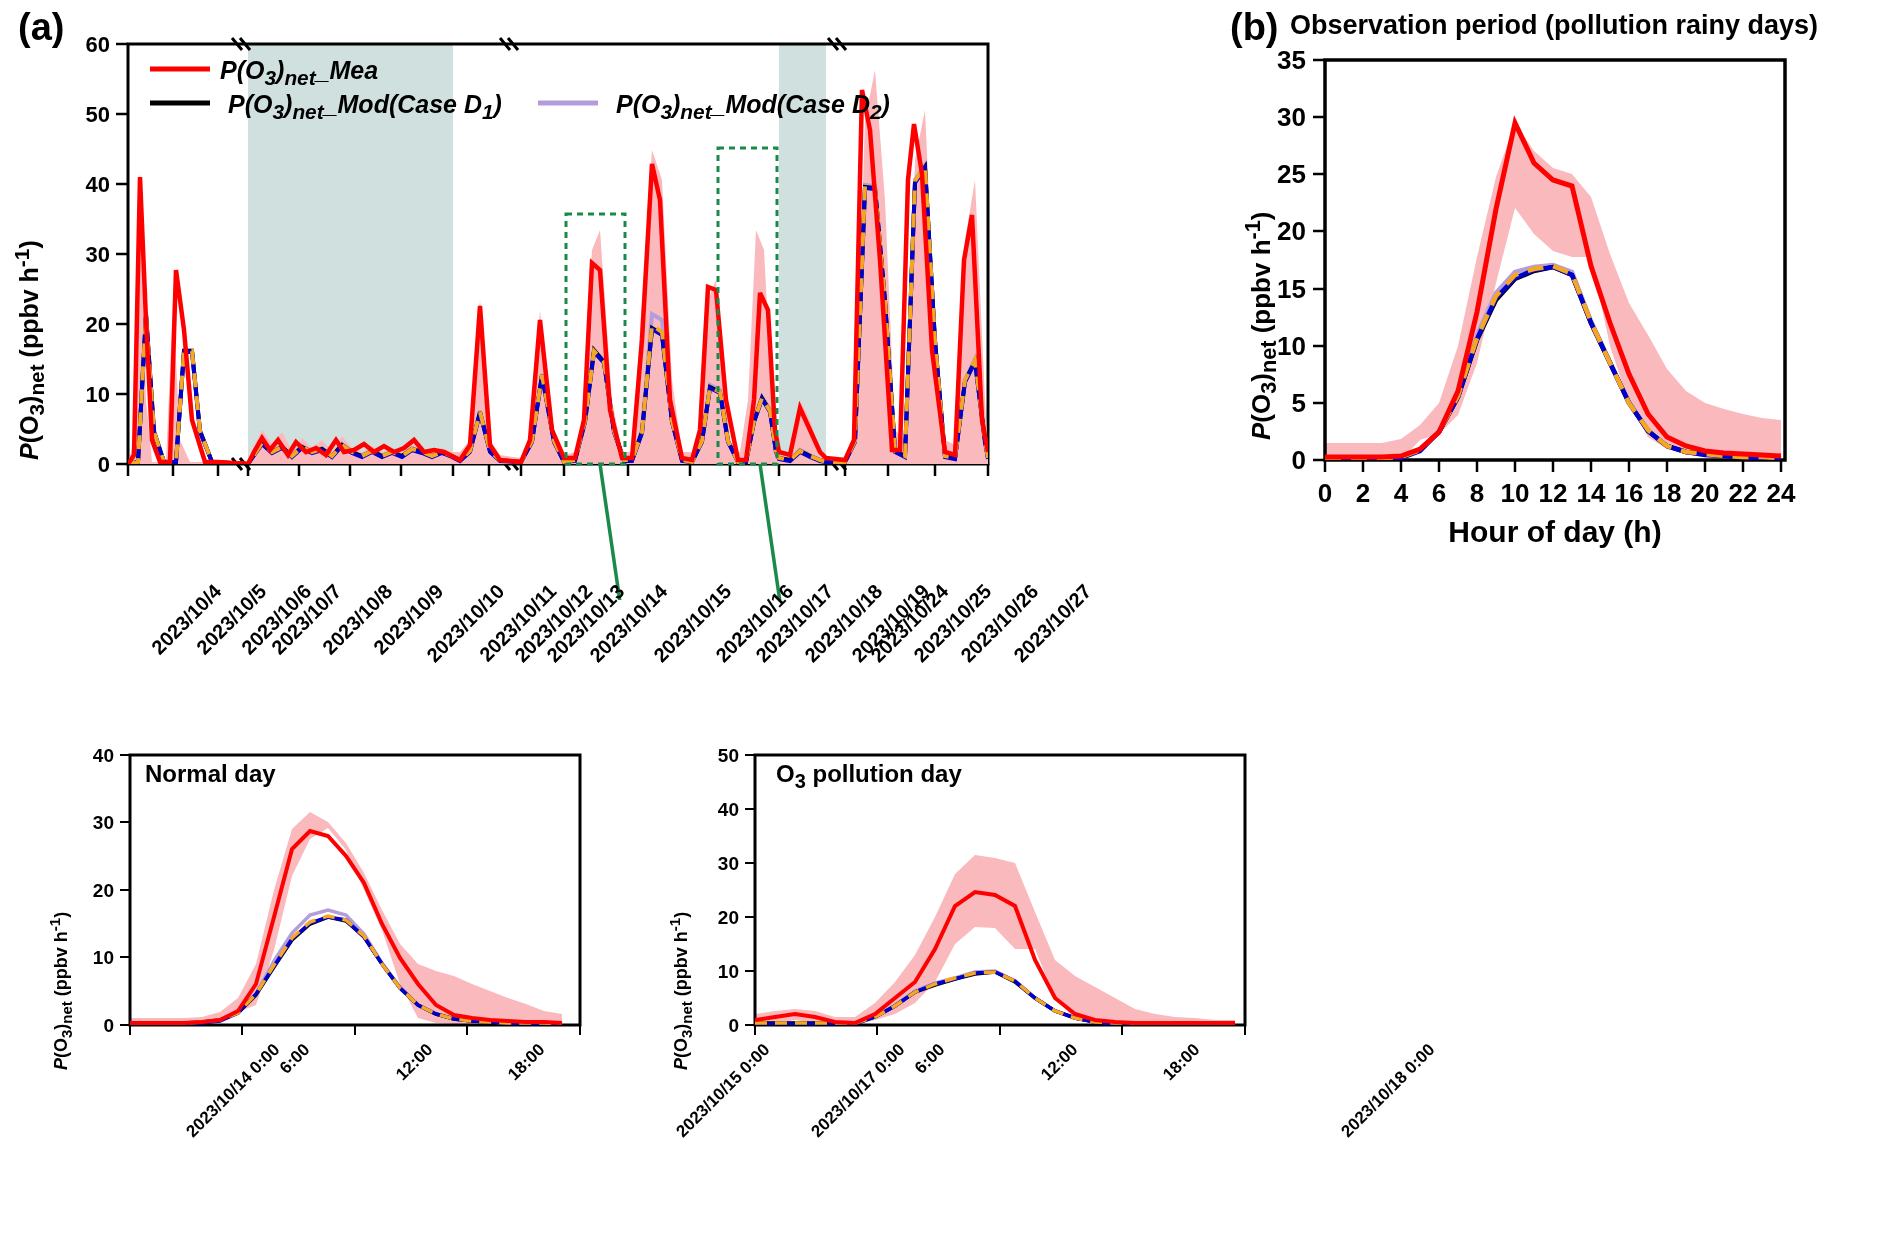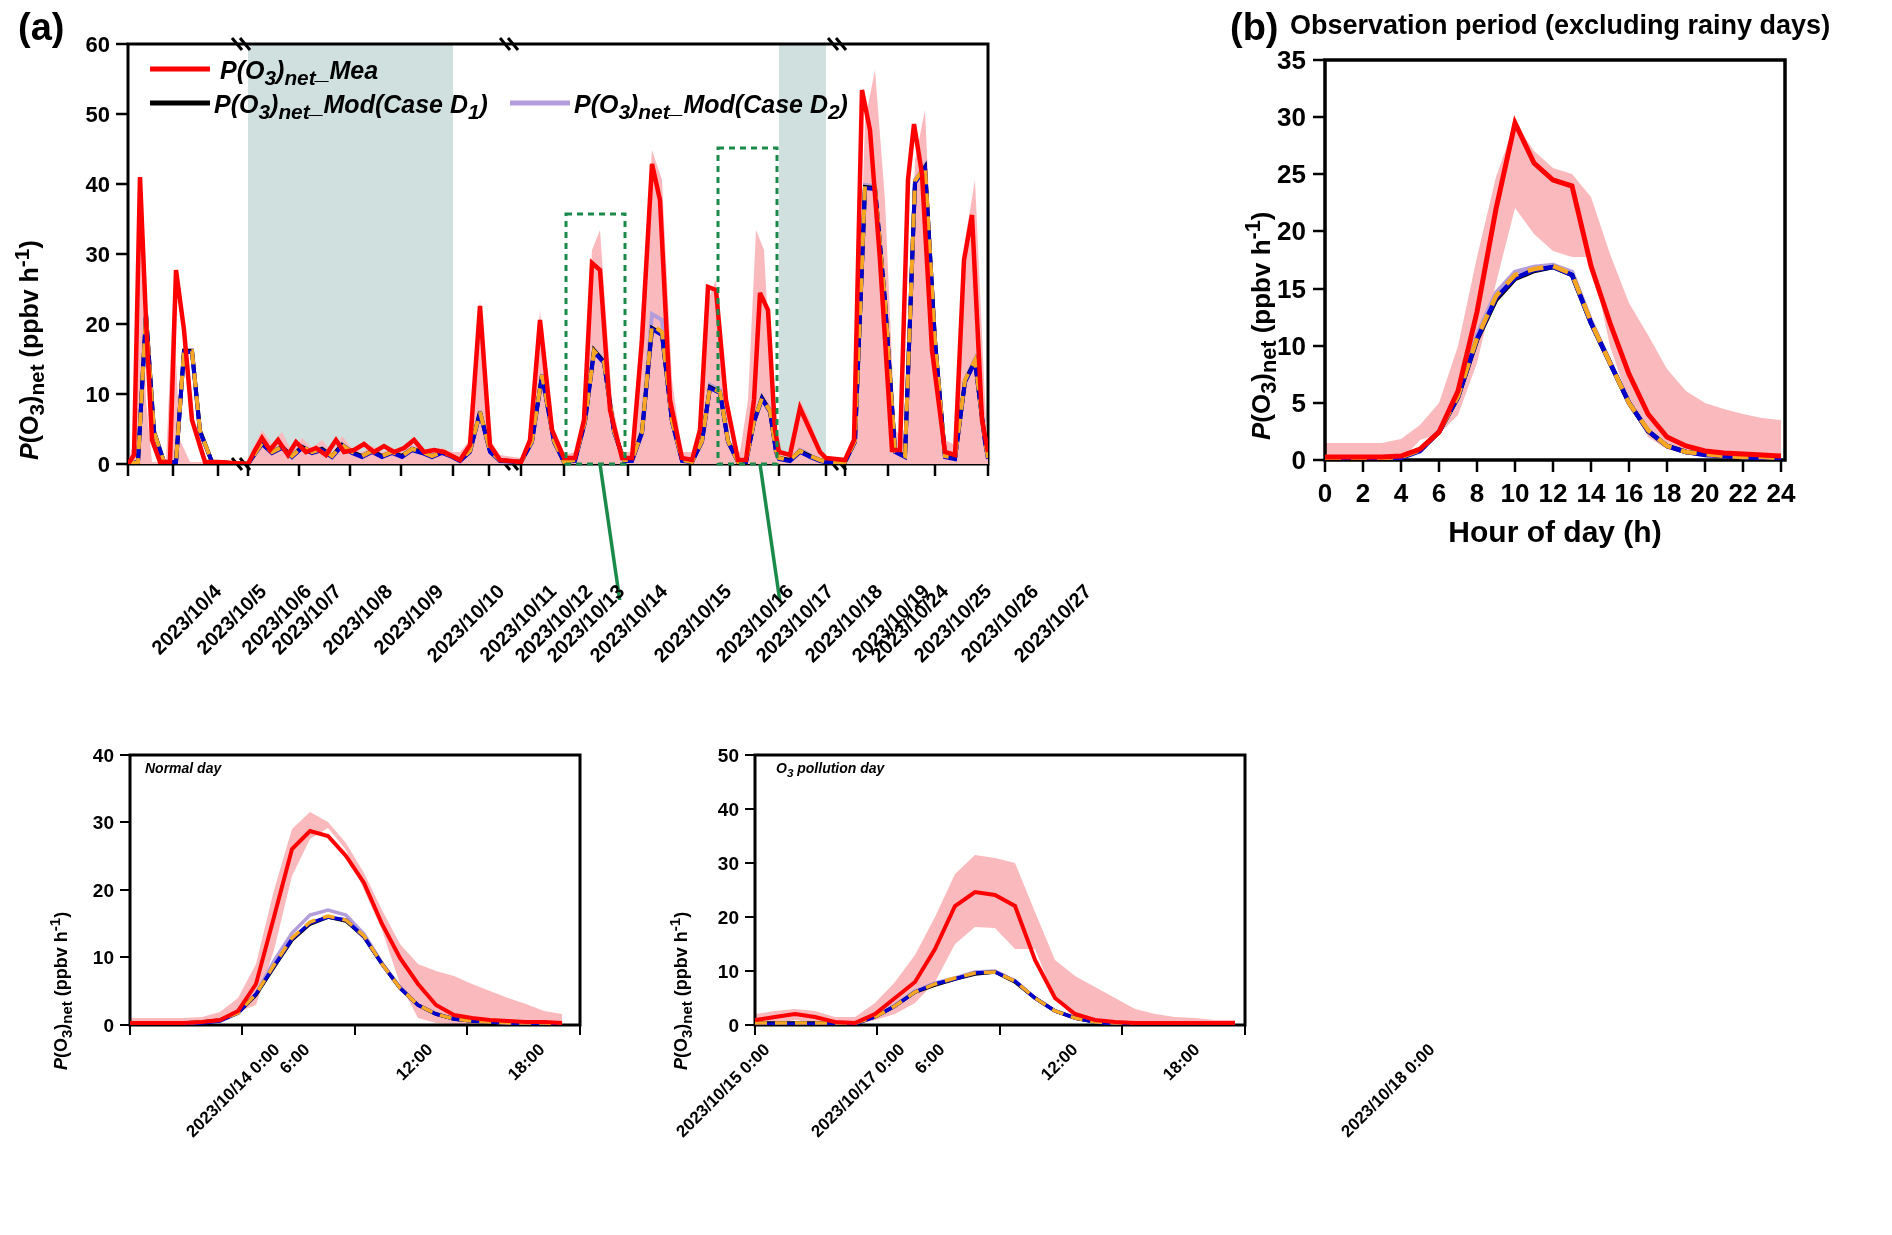--- a/index.html
+++ b/index.html
@@ -2,21 +2,21 @@
 <html><head>
 <meta charset="utf-8">
 <style>
   html,body{margin:0;padding:0;background:#ffffff;}
   body{width:1892px;height:1235px;position:relative;font-family:"Liberation Sans",sans-serif;color:#000;}
   .panel{position:absolute;}
   .tick-label{position:absolute;font-size:20px;font-weight:bold;white-space:nowrap;}
   .panel-tag{position:absolute;font-size:38px;font-weight:bold;}
   svg{display:block;}
   .legend-text{font-size:25px;font-weight:bold;font-style:italic;white-space:nowrap;margin-top:7px;}
-  .sub-title{position:absolute;font-size:14px;font-weight:bold;font-style:italic;}
+  .sub-title{position:absolute;font-size:24px;font-weight:bold;}
   .rot{transform-origin:left top;}
 </style>
 </head>
 <body>
 
 <div class="panel" style="left:0;top:0;width:1010px;height:600px;">
   <div class="panel-tag" style="left:18px;top:6px;">(a)</div>
 
   <div style="position:absolute;left:10px;top:160px;width:40px;">
     <div class="rot" style="transform:rotate(-90deg) translate(-100%,0);width:300px;font-size:25px;font-weight:bold;white-space:nowrap;">
@@ -217,36 +217,36 @@
     <div class="tick-label" style="left:890px;top:580px;transform:rotate(-45deg);transform-origin:right top;text-align:right;width:190px;">2023/10/27</div>
   </div>
 
   <div style="position:absolute;left:150px;top:52px;">
     <div style="display:flex;align-items:center;gap:10px;height:34px;">
       <svg width="60" height="12">
           <line x1="0" y1="6" x2="60" y2="6" stroke="#ff0000" stroke-width="5"></line>
         </svg>
       <span class="legend-text"><i>P</i>(O<sub>3</sub>)<sub>net</sub>_Mea</span>
     </div>
-    <div style="display:flex;align-items:center;gap:4px;height:34px;">
+    <div style="display:flex;align-items:center;gap:18px;height:34px;">
       <svg width="60" height="12">
           <line x1="0" y1="6" x2="60" y2="6" stroke="#000000" stroke-width="5"></line>
         </svg>
       <span class="legend-text"><i>P</i>(O<sub>3</sub>)<sub>net</sub>_Mod(Case D<sub>1</sub>)</span>
       <svg width="60" height="12" style="margin-left:18px;">
           <line x1="0" y1="6" x2="60" y2="6" stroke="#b39ddb" stroke-width="5"></line>
         </svg>
       <span class="legend-text"><i>P</i>(O<sub>3</sub>)<sub>net</sub>_Mod(Case D<sub>2</sub>)</span>
     </div>
   </div>
 </div>
 
 <div class="panel" style="left:1230px;top:0;width:660px;height:640px;">
   <div class="panel-tag" style="left:0px;top:6px;">(b)</div>
-  <div style="position:absolute;left:60px;top:10px;font-size:27px;font-weight:bold;white-space:nowrap;">Observation period (excluding rainy days)</div>
+  <div style="position:absolute;left:60px;top:10px;font-size:27px;font-weight:bold;white-space:nowrap;">Observation period (pollution rainy days)</div>
 
   <div style="position:absolute;left:10px;top:140px;width:40px;">
     <div class="rot" style="transform:rotate(-90deg) translate(-100%,0);width:300px;font-size:26px;font-weight:bold;white-space:nowrap;">
       <i>P</i>(O<sub>3</sub>)<sub>net</sub> (ppbv h<sup>-1</sup>)
     </div>
   </div>
 
   <svg width="660" height="560" style="position:absolute;left:0;top:40px;">
     <defs>
         <clipPath id="clipB">

